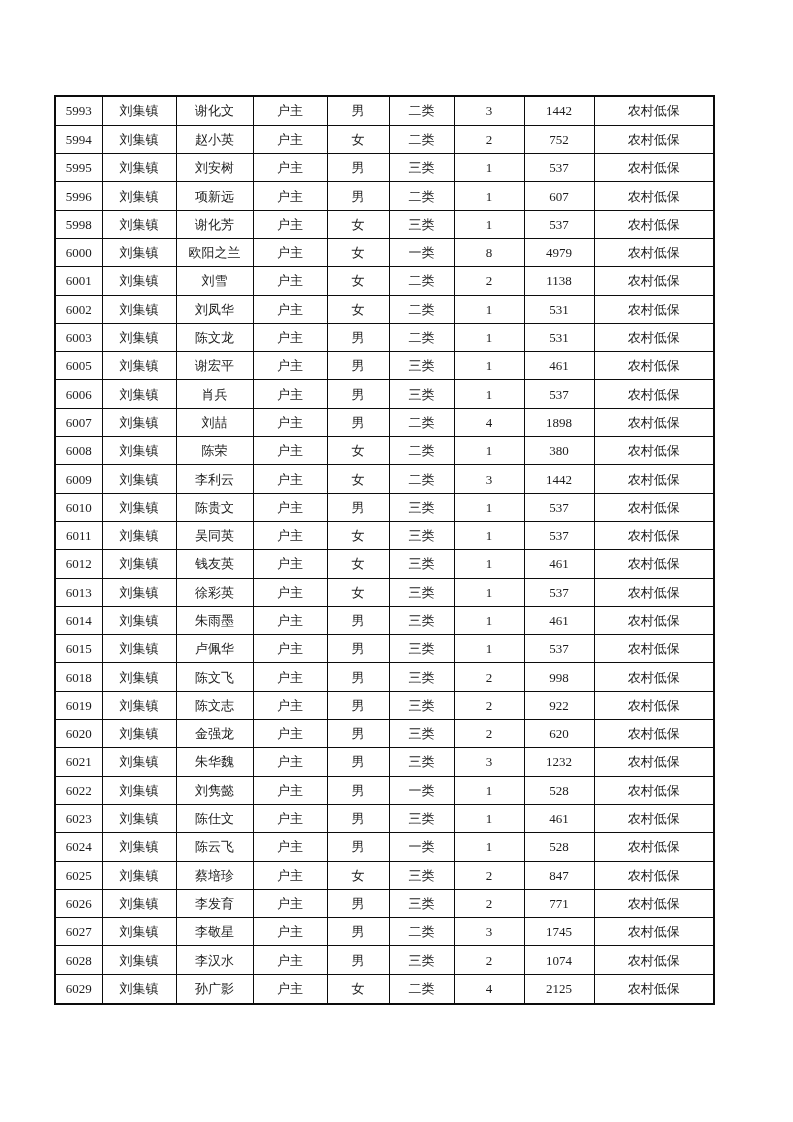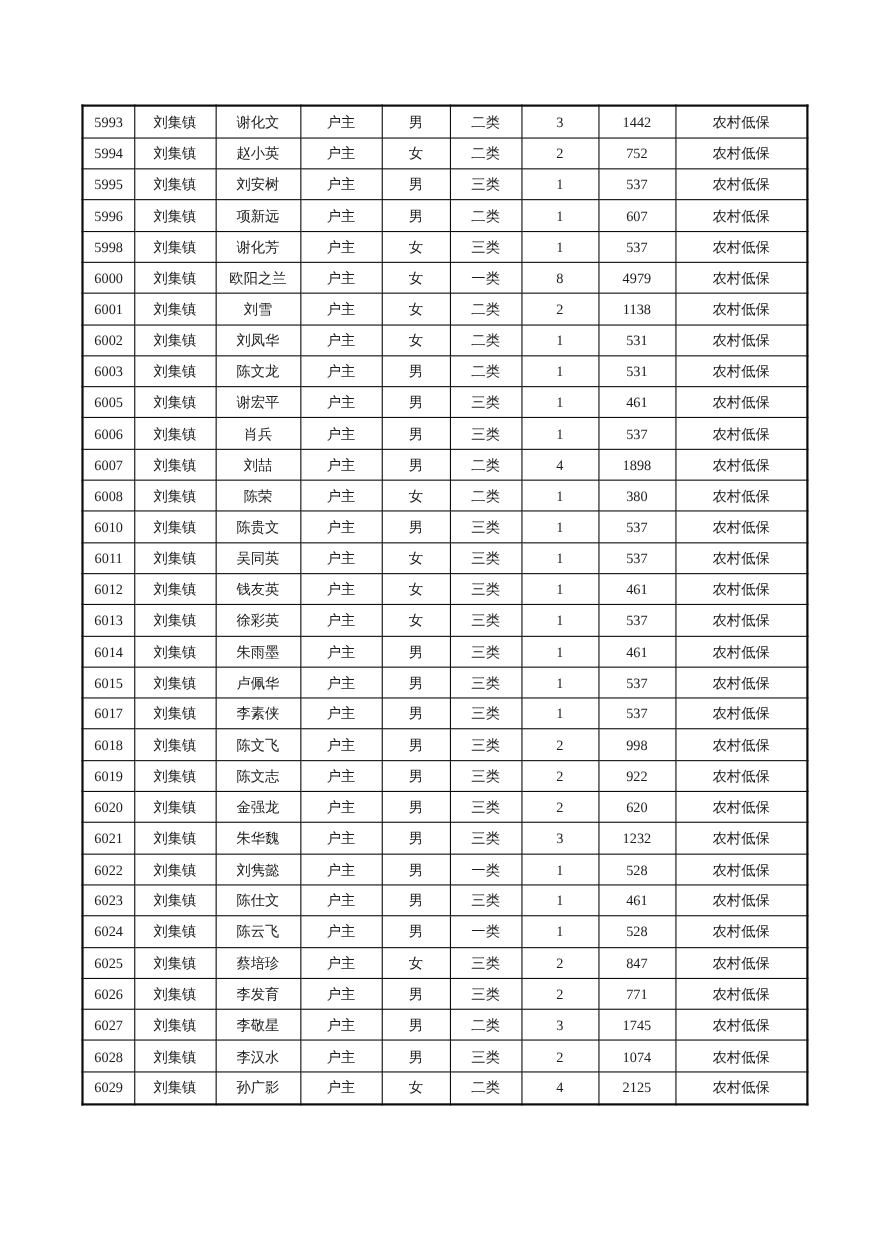--- a/index.html
+++ b/index.html
@@ -10,21 +10,21 @@
   .page {
     position: relative;
     width: 793px;
     height: 1122px;
     background: #ffffff;
     overflow: hidden;
     font-family: "Liberation Serif", "DejaVu Serif", serif;
   }
   table.roster {
     position: absolute;
-    left: 74px;
+    left: 54px;
     top: 95px;
     width: 659px;
     height: 910px;
     border-collapse: collapse;
     table-layout: fixed;
     border: 2px solid #0c0c0c;
   }
   table.roster td {
     border: 1px solid #0c0c0c;
     text-align: center;
@@ -200,20 +200,31 @@
           <td>刘集镇</td>
           <td>陈荣</td>
           <td>户主</td>
           <td>女</td>
           <td>二类</td>
           <td>1</td>
           <td>380</td>
           <td>农村低保</td>
         </tr>
         <tr>
+          <td>6009</td>
+          <td>刘集镇</td>
+          <td>李利云</td>
+          <td>户主</td>
+          <td>女</td>
+          <td>二类</td>
+          <td>3</td>
+          <td>1442</td>
+          <td>农村低保</td>
+        </tr>
+        <tr>
           <td>6010</td>
           <td>刘集镇</td>
           <td>陈贵文</td>
           <td>户主</td>
           <td>男</td>
           <td>三类</td>
           <td>1</td>
           <td>537</td>
           <td>农村低保</td>
         </tr>
@@ -258,31 +269,20 @@
           <td>男</td>
           <td>三类</td>
           <td>1</td>
           <td>461</td>
           <td>农村低保</td>
         </tr>
         <tr>
           <td>6015</td>
           <td>刘集镇</td>
           <td>卢佩华</td>
-          <td>户主</td>
-          <td>男</td>
-          <td>三类</td>
-          <td>1</td>
-          <td>537</td>
-          <td>农村低保</td>
-        </tr>
-        <tr>
-          <td>6017</td>
-          <td>刘集镇</td>
-          <td>李素侠</td>
           <td>户主</td>
           <td>男</td>
           <td>三类</td>
           <td>1</td>
           <td>537</td>
           <td>农村低保</td>
         </tr>
         <tr>
           <td>6018</td>
           <td>刘集镇</td>

